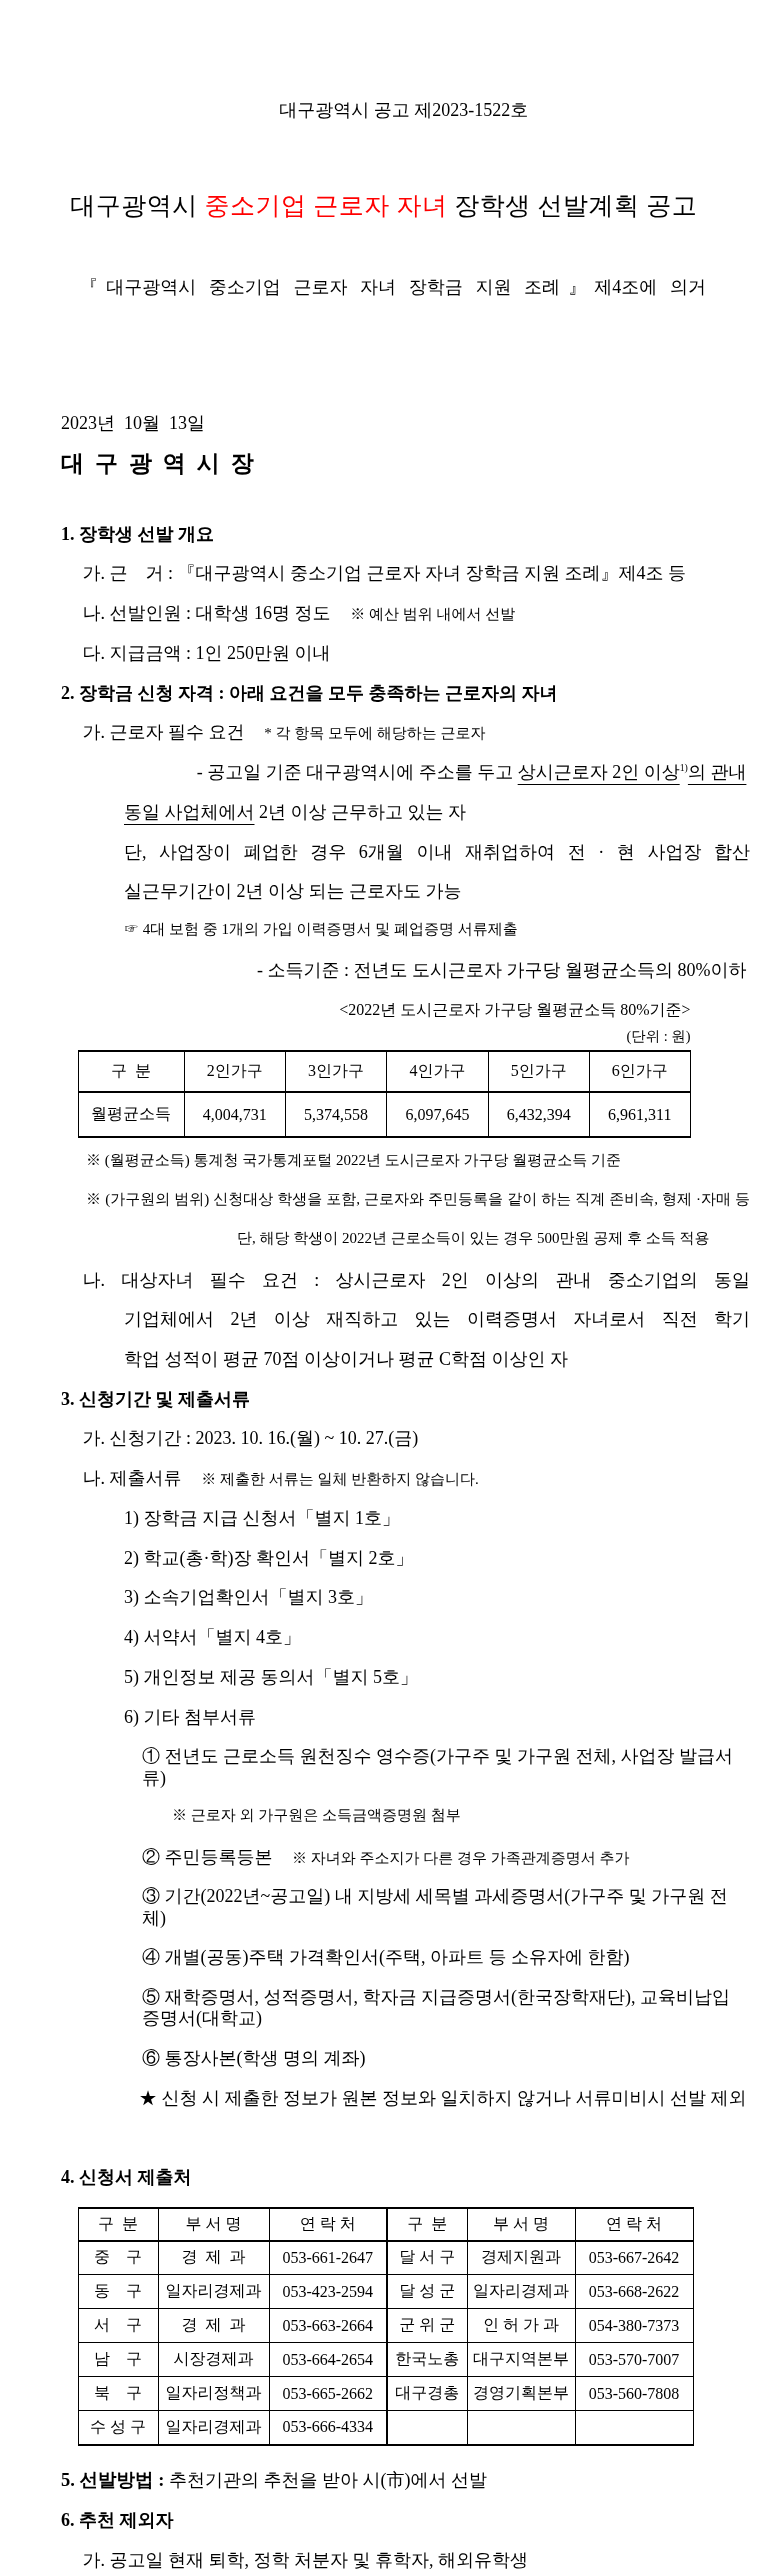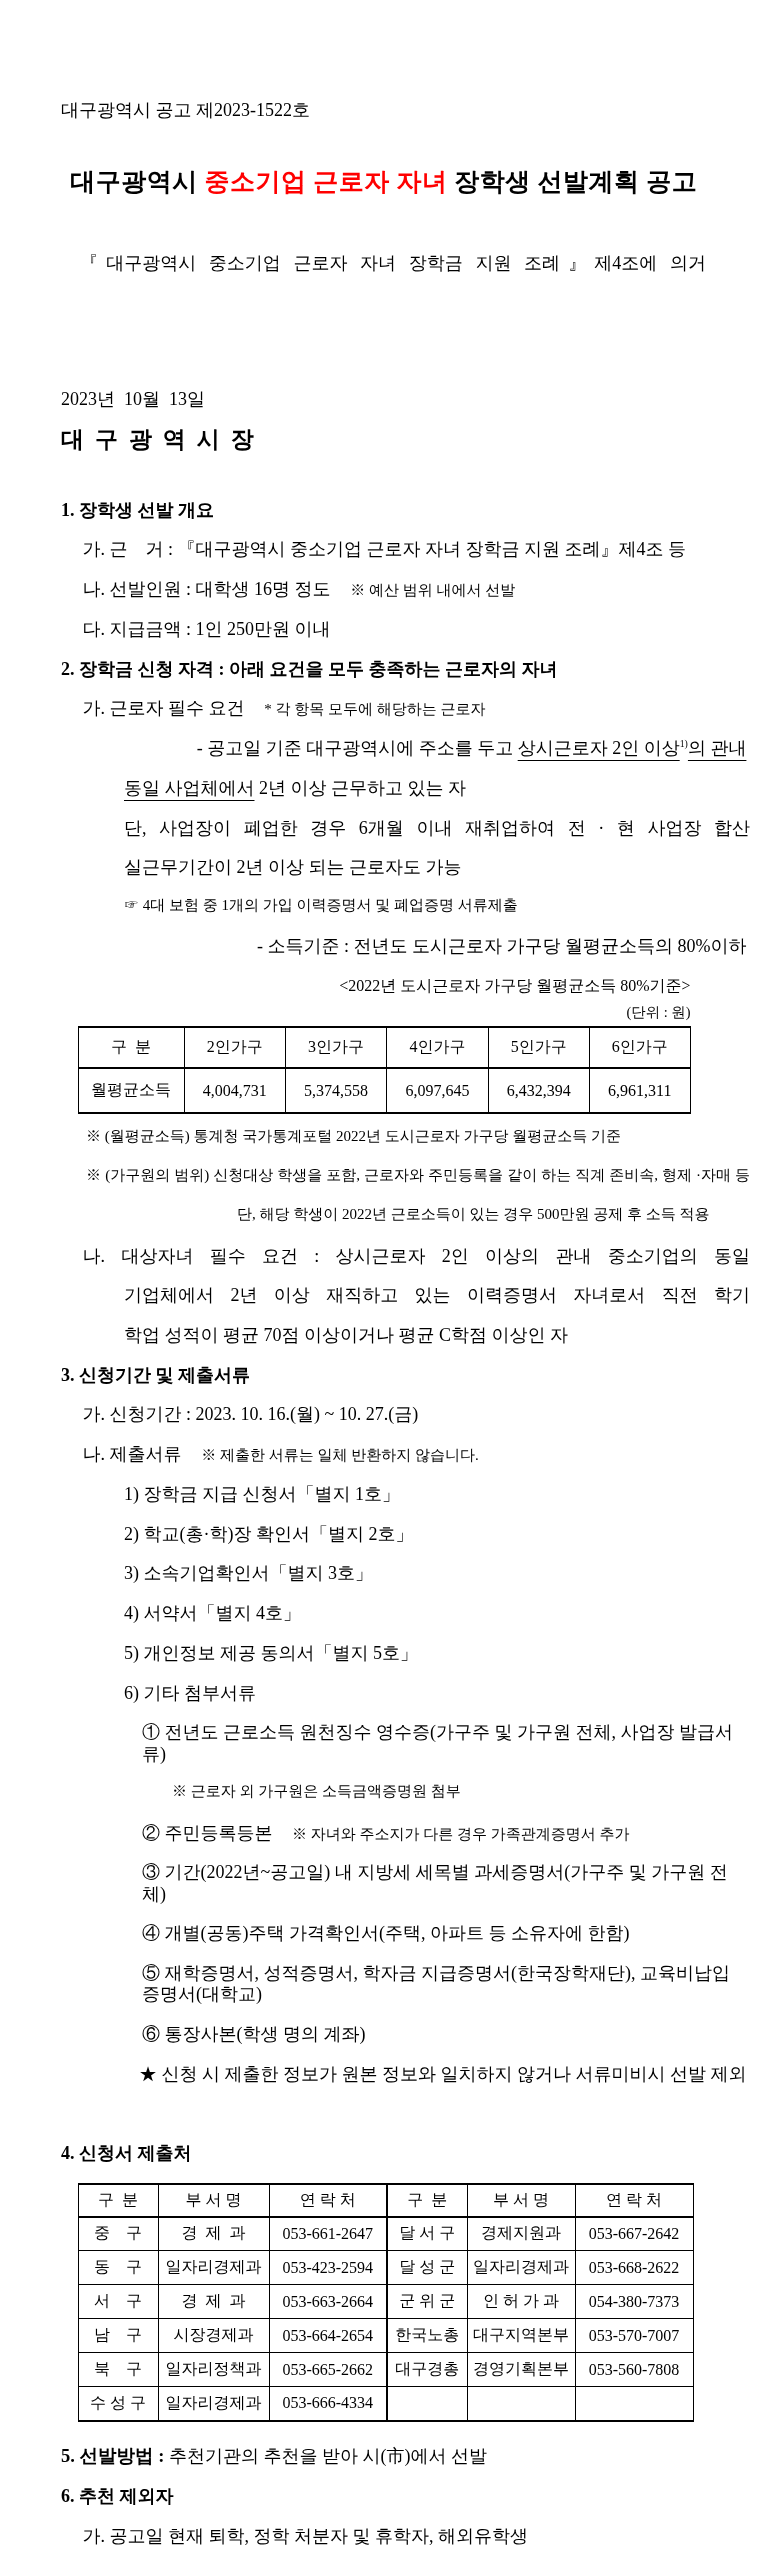--- a/index.html
+++ b/index.html
@@ -10,28 +10,28 @@
     color: #000000;
   }
   .page {
     position: relative;
     width: 767px;
     height: 2921px;
     overflow: hidden;
     background: #ffffff;
     padding: 100px 20.6px 0 61px;
   }
-  .notice-no { font-size: 15.5px; }
+  .notice-no { font-size: 15.5px; text-align: center; }
   .doc-title {
     position: relative;
     left: -20px;
-    margin-top: 44px;
+    margin-top: 68px;
     text-align: center;
     font-size: 25px;
-    font-weight: bold;
+    font-weight: normal;
     letter-spacing: 0.5px;
     white-space: nowrap;
   }
   .red { color: #ff0000; }
   .intro { margin-top: 45px; padding-left: 19px; width: 645px; font-size: 18px; }
   .intro .iline { line-height: 41px; }
   .just { text-align: justify; text-align-last: justify; }
   .sign { margin-top: 103px; padding-right: 174px; text-align: left; }
   .sign .date { font-size: 18px; }
   .sign .issuer { margin-top: 12.4px; font-size: 23px; font-weight: bold; letter-spacing: 2.6px; }

